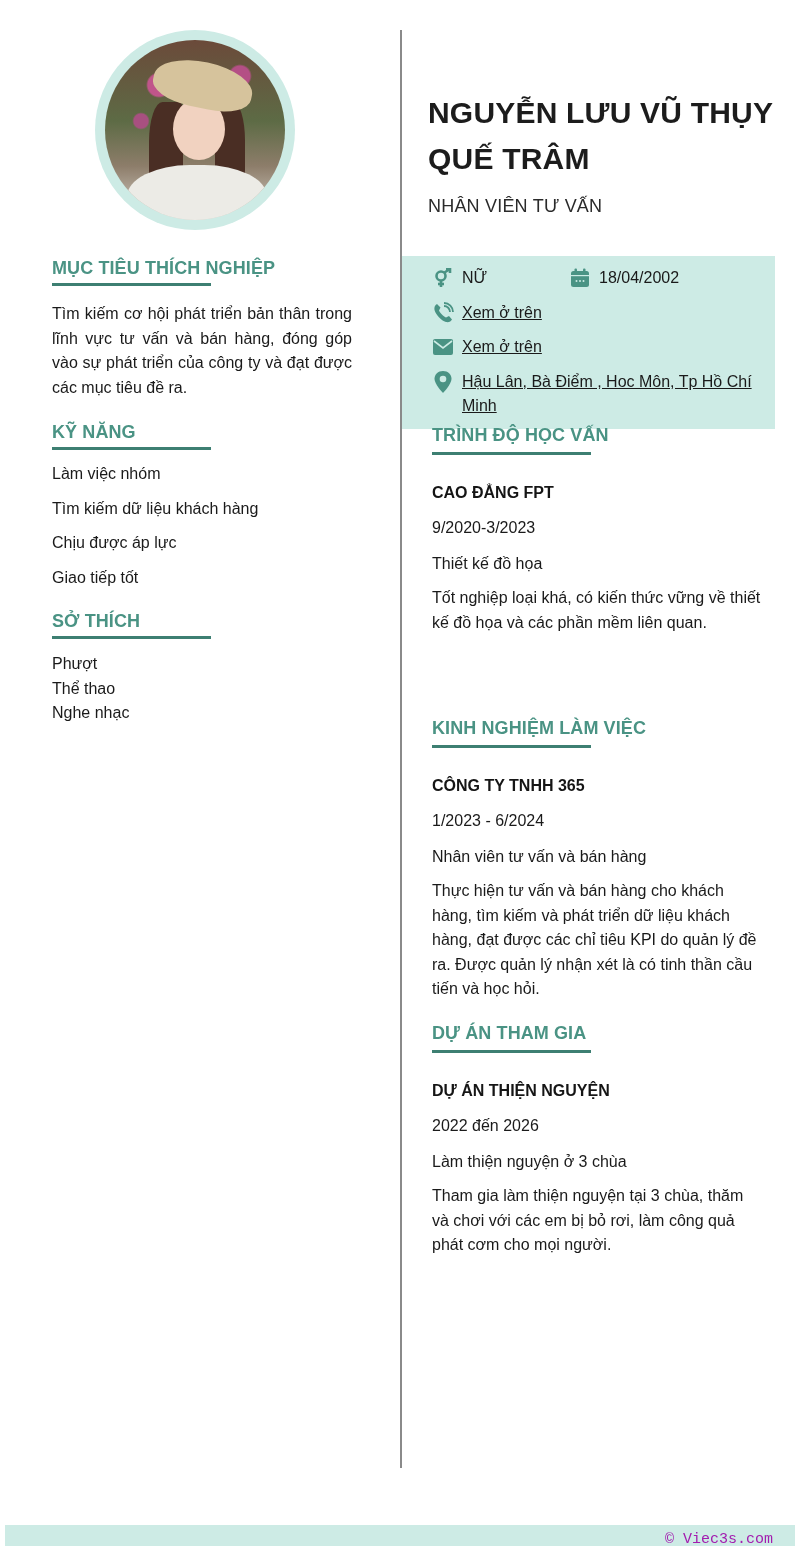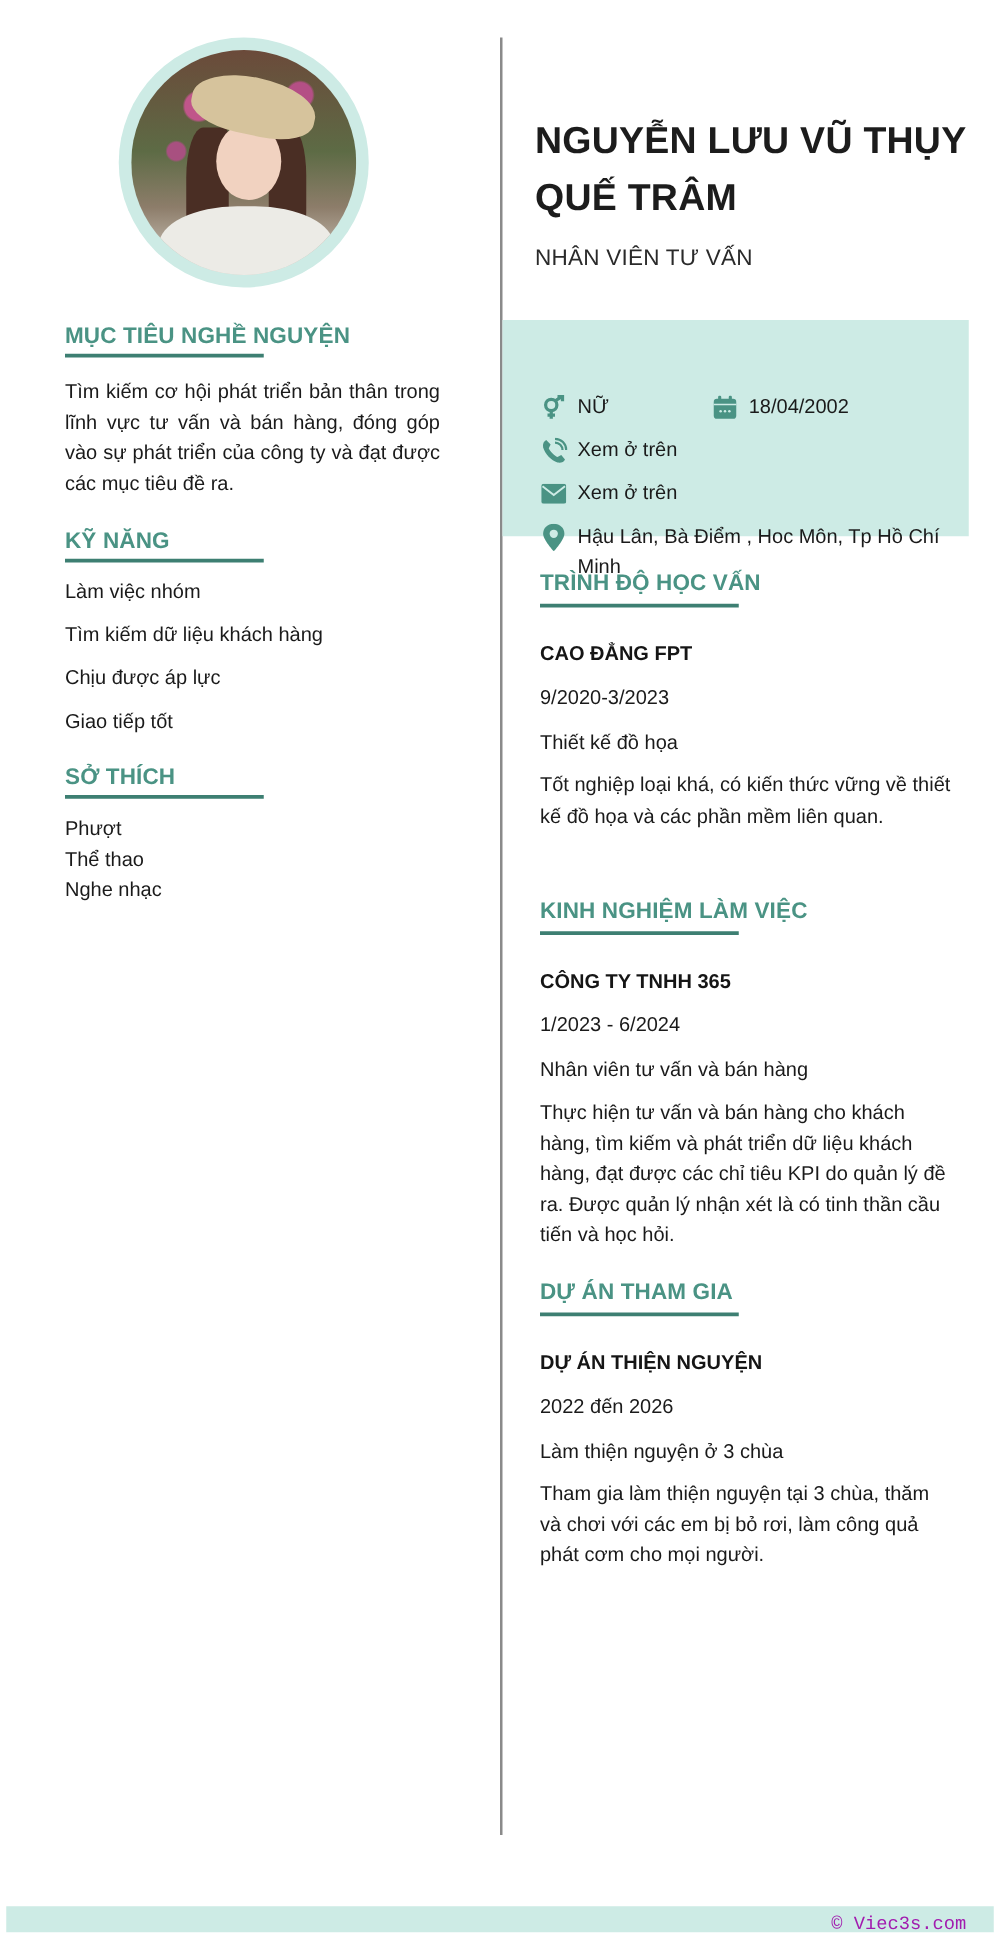--- a/index.html
+++ b/index.html
@@ -35,22 +35,22 @@
   .l-hobbies { position: absolute; left: 0; top: 611px; width: 300px; }
   .l-hobbies ul { list-style: none; margin-top: 13px; }
   .l-hobbies li { font-size: 16px; line-height: 24.5px; }
 
   
   .r-header { position: absolute; left: 428px; top: 90px; width: 350px; }
   .name { font-size: 30px; font-weight: bold; line-height: 46px; color: #1c1c1c; letter-spacing: 0.2px; }
   .position { font-size: 18px; margin-top: 14px; color: #2a2a2a; letter-spacing: 0.2px; }
 
   .contact { position: absolute; left: 402px; top: 256px; width: 373px; height: 173px; background: #cdebe5; padding: 10px 0 0 30px; }
-  .c-row { display: flex; align-items: flex-start; font-size: 16px; line-height: 24.5px; margin-top: 48px; }
-  .c-row + .c-row { margin-top: 10px; }
+  .c-row { display: flex; align-items: flex-start; font-size: 16px; line-height: 24.5px; }
+  .c-row + .c-row { margin-top: 10px; text-decoration: underline; }
   .c-item { display: flex; align-items: flex-start; }
   .c-icon { width: 22px; height: 24px; margin-right: 8px; display: flex; align-items: center; justify-content: center; flex: 0 0 22px; }
   .c-icon svg { display: block; }
   .c-text { color: #1a1a1a; }
   .c-gender { width: 137px; }
   .c-addr .c-text { width: 290px; }
 
   .r-sec { position: absolute; left: 432px; width: 330px; }
   .r-sec .sec-line { margin-top: 6px; }
   .entry-title { font-size: 16px; font-weight: bold; margin-top: 29px; color: #151515; }
@@ -70,21 +70,21 @@
     <div class="avatar" title="profile-photo">
       <div class="hair-l"></div>
       <div class="hair-r"></div>
       <div class="shirt"></div>
       <div class="face"></div>
       <div class="hat"></div>
     </div>
   </div>
 
   <section class="l-objective">
-    <h2 class="sec-title">MỤC TIÊU NGHỀ NGUYỆN</h2>
+    <h2 class="sec-title">MỤC TIÊU THÍCH NGHIỆP</h2>
     <div class="sec-line" style="width:159px"></div>
     <p>Tìm kiếm cơ hội phát triển bản thân trong lĩnh vực tư vấn và bán hàng, đóng góp vào sự phát triển của công ty và đạt được các mục tiêu đề ra.</p>
   </section>
 
   <section class="l-skills">
     <h2 class="sec-title">KỸ NĂNG</h2>
     <div class="sec-line"></div>
     <ul>
       <li>Làm việc nhóm</li>
       <li>Tìm kiếm dữ liệu khách hàng</li>
@@ -163,21 +163,21 @@
     <span class="c-icon">
       <svg width="18" height="22" viewBox="0 0 18 22">
           <path d="M9 0 C4 0 0.5 3.5 0.5 8 C0.5 13 9 22 9 22 C9 22 17.5 13 17.5 8 C17.5 3.5 14 0 9 0 Z" fill="#4a9384"></path>
           <circle cx="9" cy="8" r="3.3" fill="#cdebe5"></circle>
         </svg>
     </span>
     <span class="c-text">Hậu Lân, Bà Điểm , Hoc Môn, Tp Hồ Chí Minh</span>
   </div>
 </div>
 
-<section class="r-sec" style="top:456px">
+<section class="r-sec" style="top:425px">
   <h2 class="sec-title">TRÌNH ĐỘ HỌC VẤN</h2>
   <div class="sec-line"></div>
   <div>
     <div class="entry-title">CAO ĐẲNG FPT</div>
     <div class="entry-line">9/2020-3/2023</div>
     <div class="entry-line">Thiết kế đồ họa</div>
     <div class="entry-desc">Tốt nghiệp loại khá, có kiến thức vững về thiết kế đồ họa và các phần mềm liên quan.</div>
   </div>
 </section>
 

